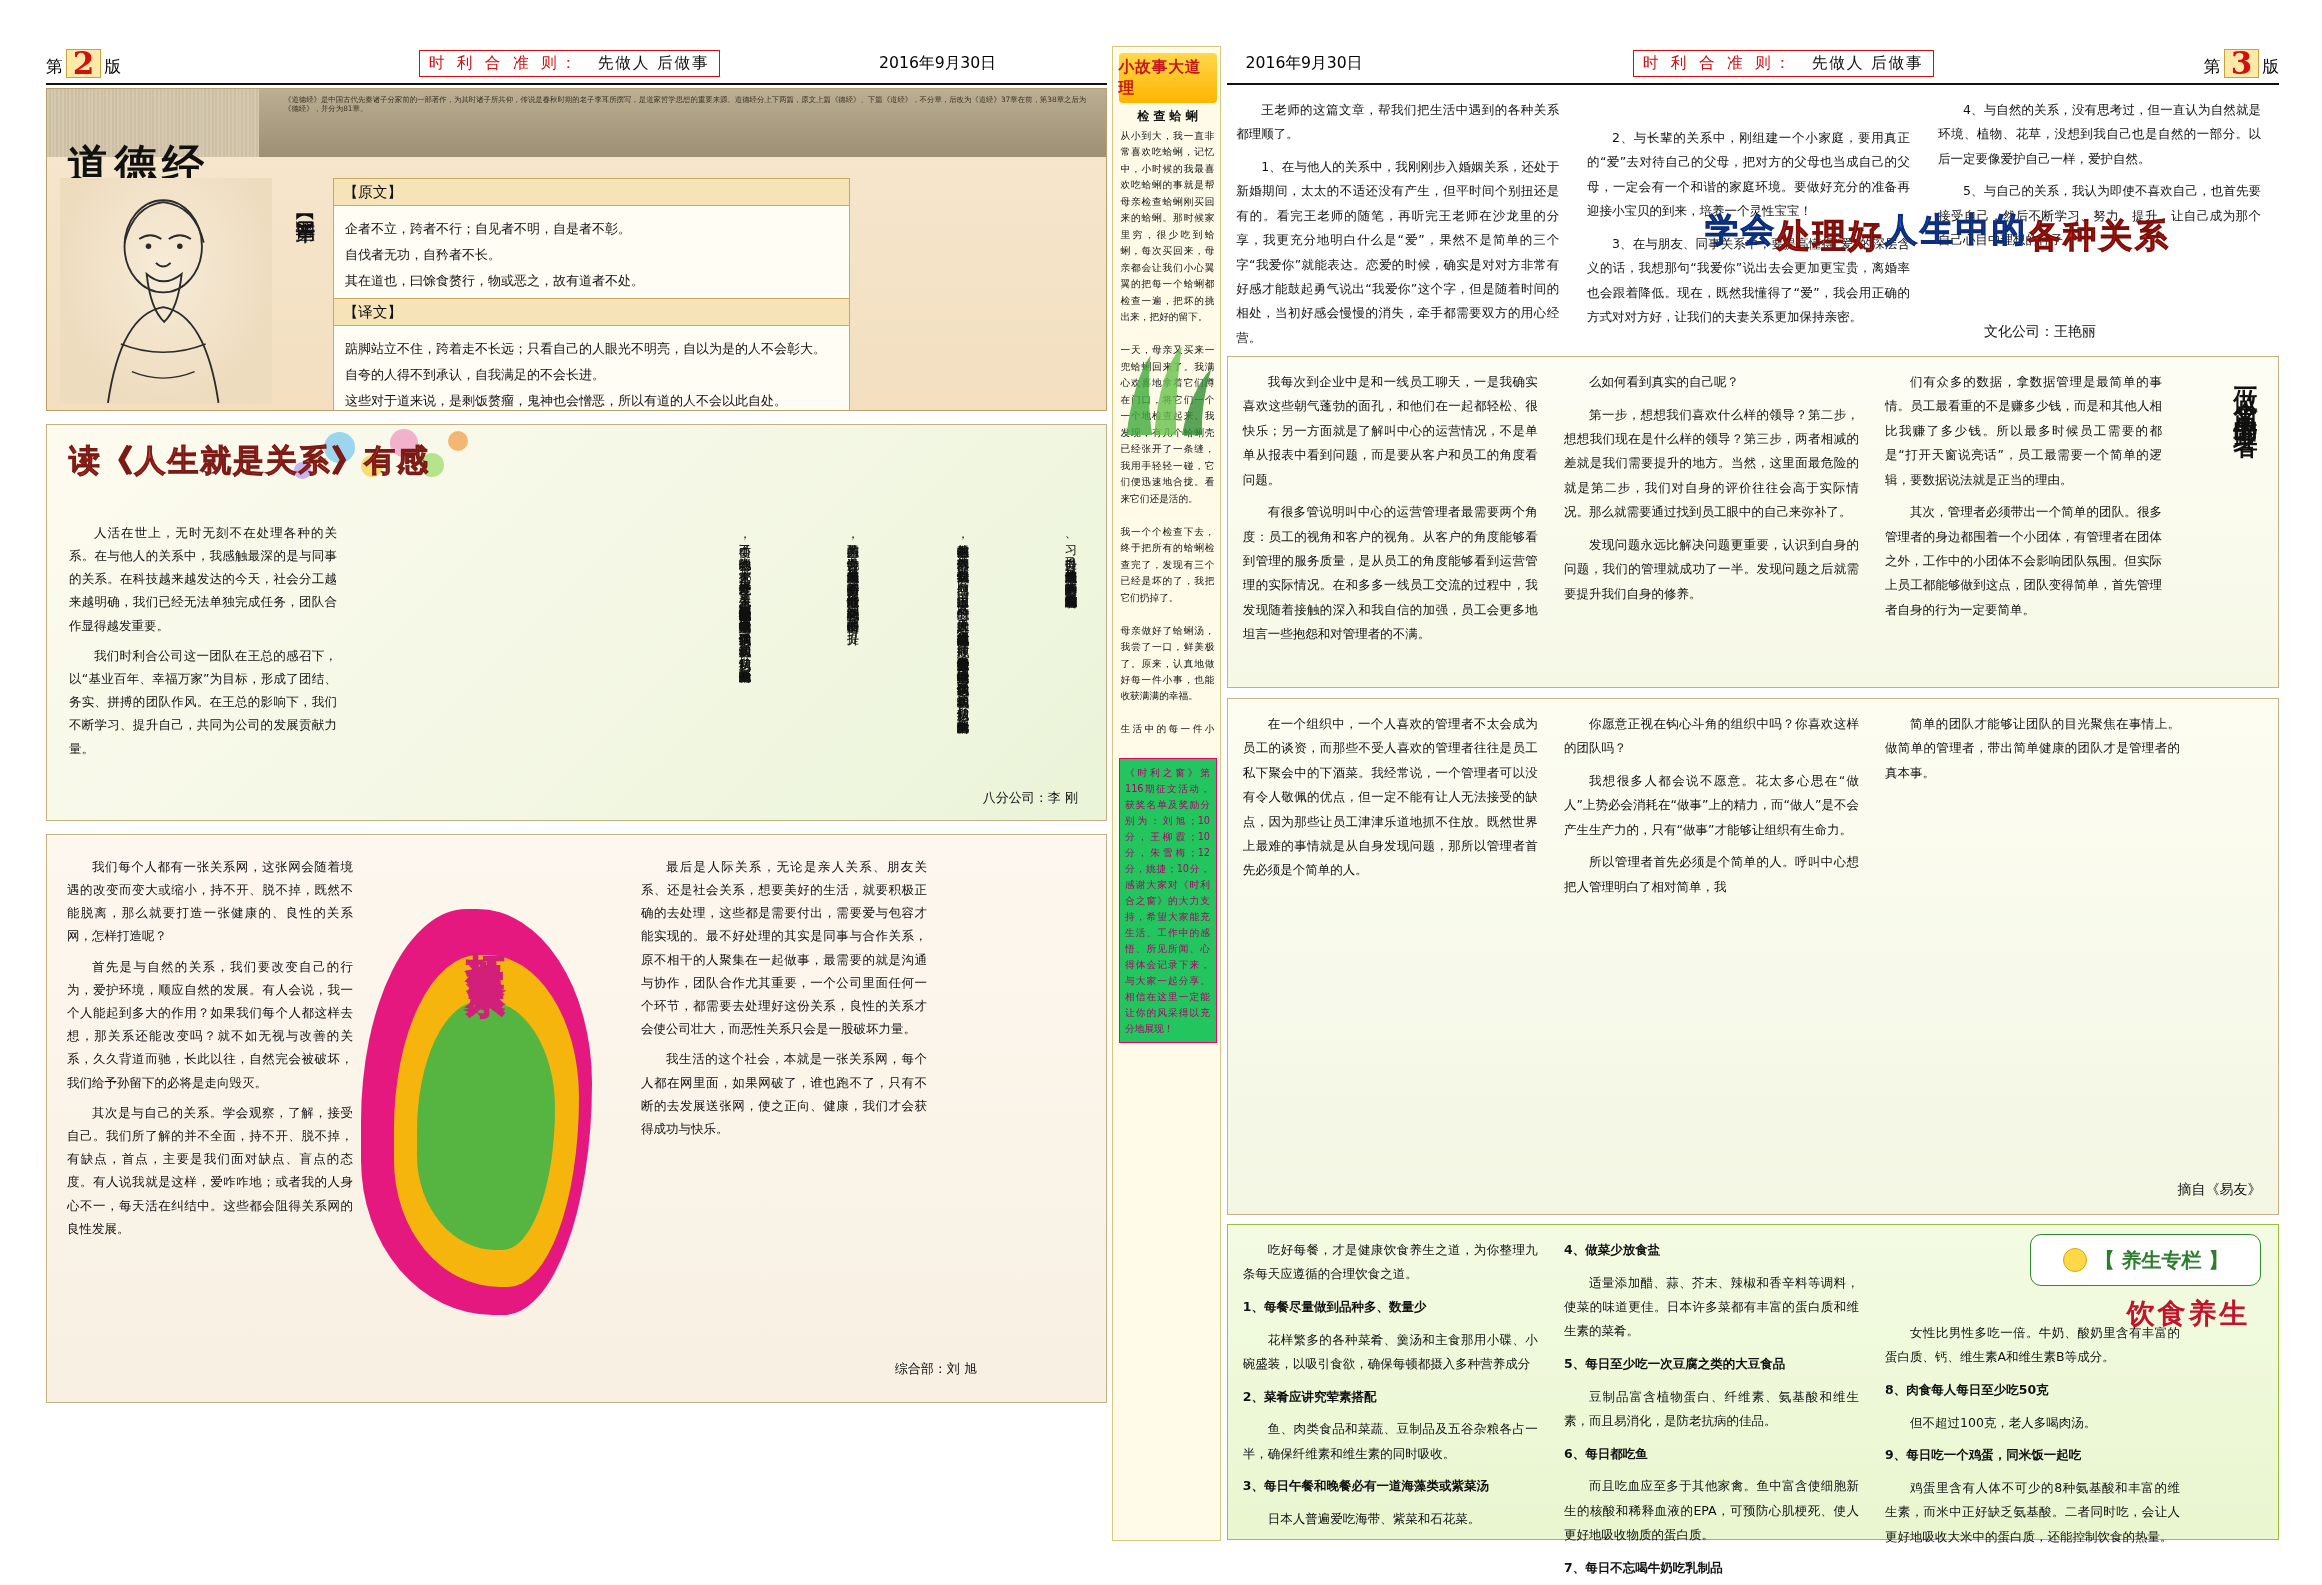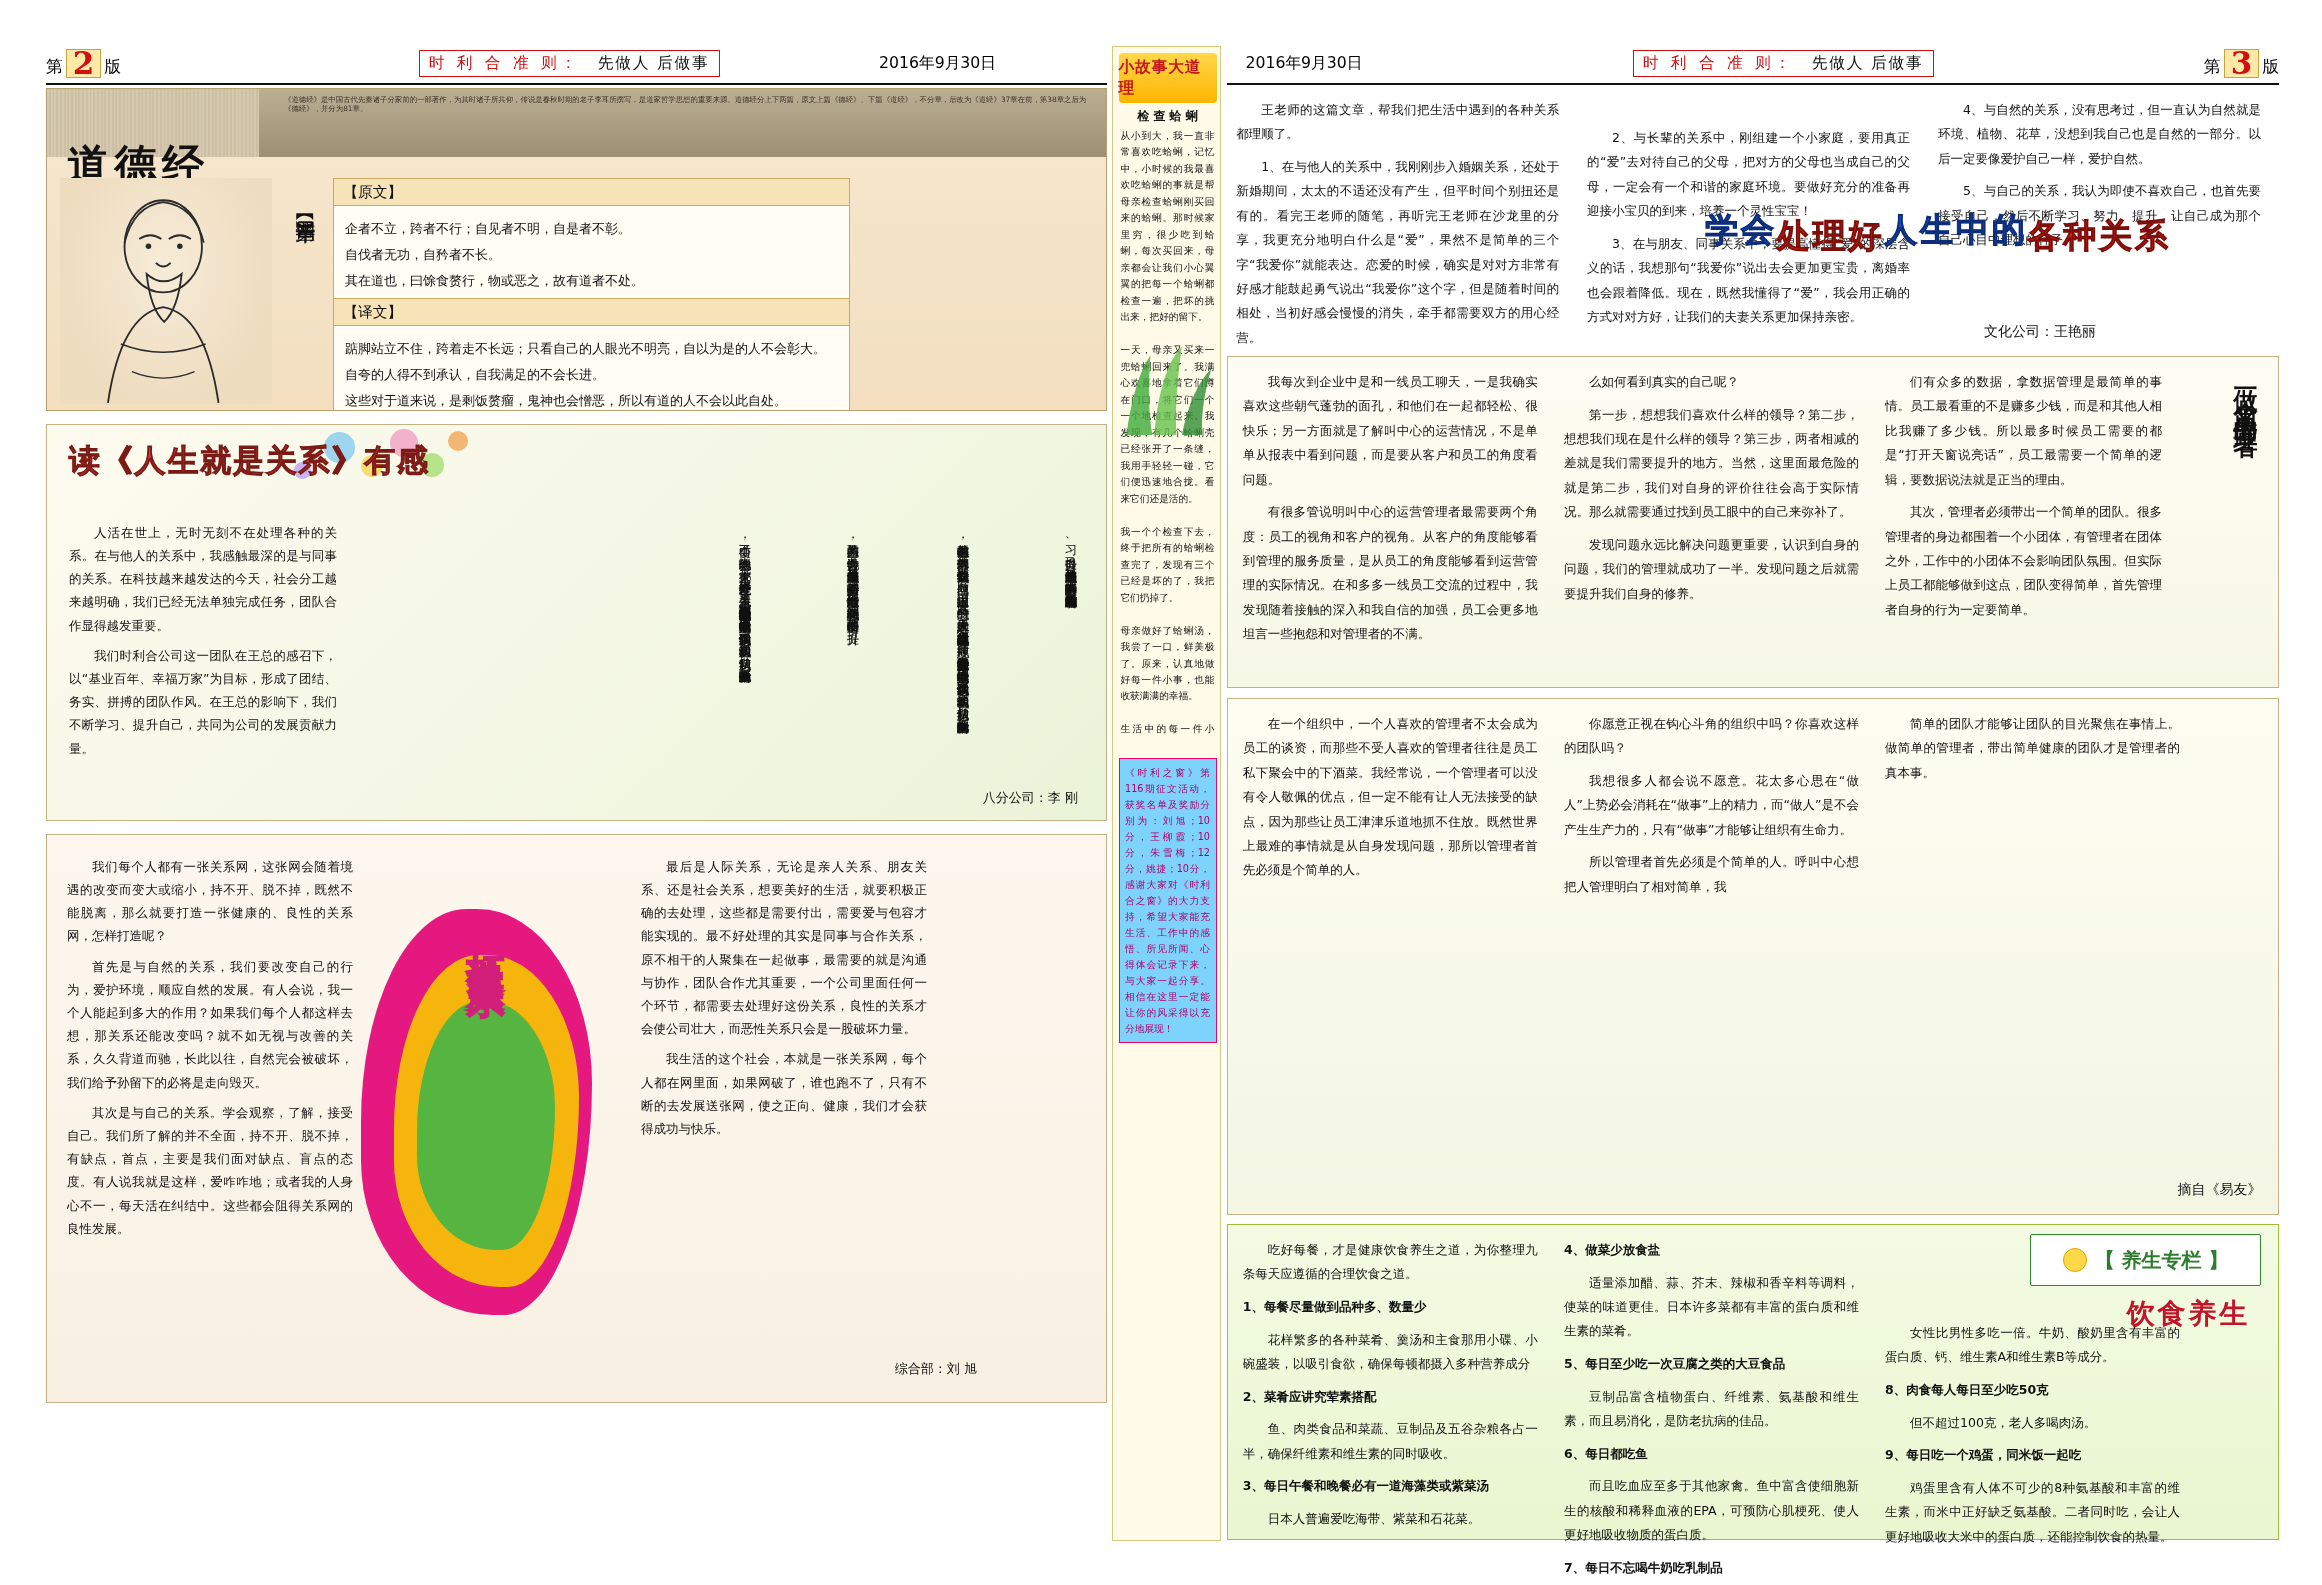--- a/index.html
+++ b/index.html
@@ -71,21 +71,21 @@
   
   .center-col { position:absolute; left:1112px; top:46px; width:109px; height:1495px;
                 background:#fffbe8; border:0.9px solid #d8c77f; }
   .cc-title { position:absolute; left:5.5px; top:5.5px; width:98px; height:50px;
               background:linear-gradient(180deg,#ffd84a,#ffb400); border-radius:3.7px;
               display:flex; align-items:center; justify-content:center;
               font-family:"DejaVu Serif",serif; font-weight:bold; font-size:15.7px; color:#c21a1a; letter-spacing:0.9px;}
   .cc-sub { position:absolute; left:0; top:61px; width:109px; text-align:center; font-size:12px; font-weight:bold; color:#111; }
   .cc-body { position:absolute; left:7.4px; top:81px; width:94px; font-size:9.7px; line-height:1.7; color:#111; text-align:justify;}
   .cc-green { position:absolute; left:3.7px; top:277px; width:102px; height:111px; }
-  .cc-note { position:absolute; left:5.5px; top:711px; width:98px; border:0.9px solid #e06; background:#7dd3fc;
+  .cc-note { position:absolute; left:5.5px; top:711px; width:98px; border:0.9px solid #e06; background:#22c55e;
              padding:5.5px 5.5px; font-size:9.7px; line-height:1.65; color:#b0006a; text-align:justify; }
   .r-cols { position:absolute; display:flex; gap:18.5px; }
   .r-cols .c { font-size:12.5px; line-height:1.95; color:#111; text-align:justify; }
   .r-cols .c p { margin:0 0 8.3px 0; text-indent:2em; }
 
   .banner-art { position:absolute; left:388px; top:140px; width:646px; height:89px; }
   .banner-art .t { position:absolute; inset:0; display:flex; align-items:center; justify-content:center;
                    font-family:"DejaVu Serif",serif; font-weight:bold; font-size:33px; letter-spacing:2.8px; }
   .banner-art .t .b { color:#1c52c9; -webkit-text-stroke:0.9px #0c2d78; }
   .banner-art .t .r { color:#e2231a;margin-top:11px; -webkit-text-stroke:0.9px #7d0f0a; }
@@ -94,21 +94,21 @@
             background:linear-gradient(180deg,#fefdf4,#f6f8e6); }
   .box-r2 { position:absolute; left:0; top:652px; width:1052px; height:517px; border:0.9px solid #c7b184;
             background:linear-gradient(180deg,#fdfdf2,#f3f6e3); }
   .box-r3 { position:absolute; left:0; top:1178px; width:1052px; height:316px; border:0.9px solid #9bbf3a;
             background:linear-gradient(180deg,#f3fbe3,#e9f6cf); }
 
   .vbig { position:absolute; writing-mode:vertical-rl; font-family:"DejaVu Serif", serif;
           font-weight:bold; font-size:24px; color:#111; letter-spacing:5.5px; }
 
   .health-badge { position:absolute; right:16.6px; top:9.2px; width:231px; height:52px;
-                  border:1.8px solid #2e8b2e; border-radius:2px; background:#fff;
+                  border:1.8px solid #2e8b2e; border-radius:11px; background:#fff;
                   display:flex; align-items:center; justify-content:center; gap:7.4px;
                   font-family:"DejaVu Serif",serif; font-weight:bold; font-size:20px; color:#2e7d2e; }
   .health-title { position:absolute; right:28px; top:70px; font-family:"DejaVu Serif",serif;
                   font-weight:bold; font-size:28px; color:#c0152a; letter-spacing:2.8px; }
 
   .sig-right { position:absolute; font-size:14px; color:#111; }
   .bulb { width:24px; height:24px; border-radius:50%; background:#ffd84a; border:1.8px solid #e0a300; display:inline-block;}
   .bold { font-weight:bold; }
 </style>
 </head>

